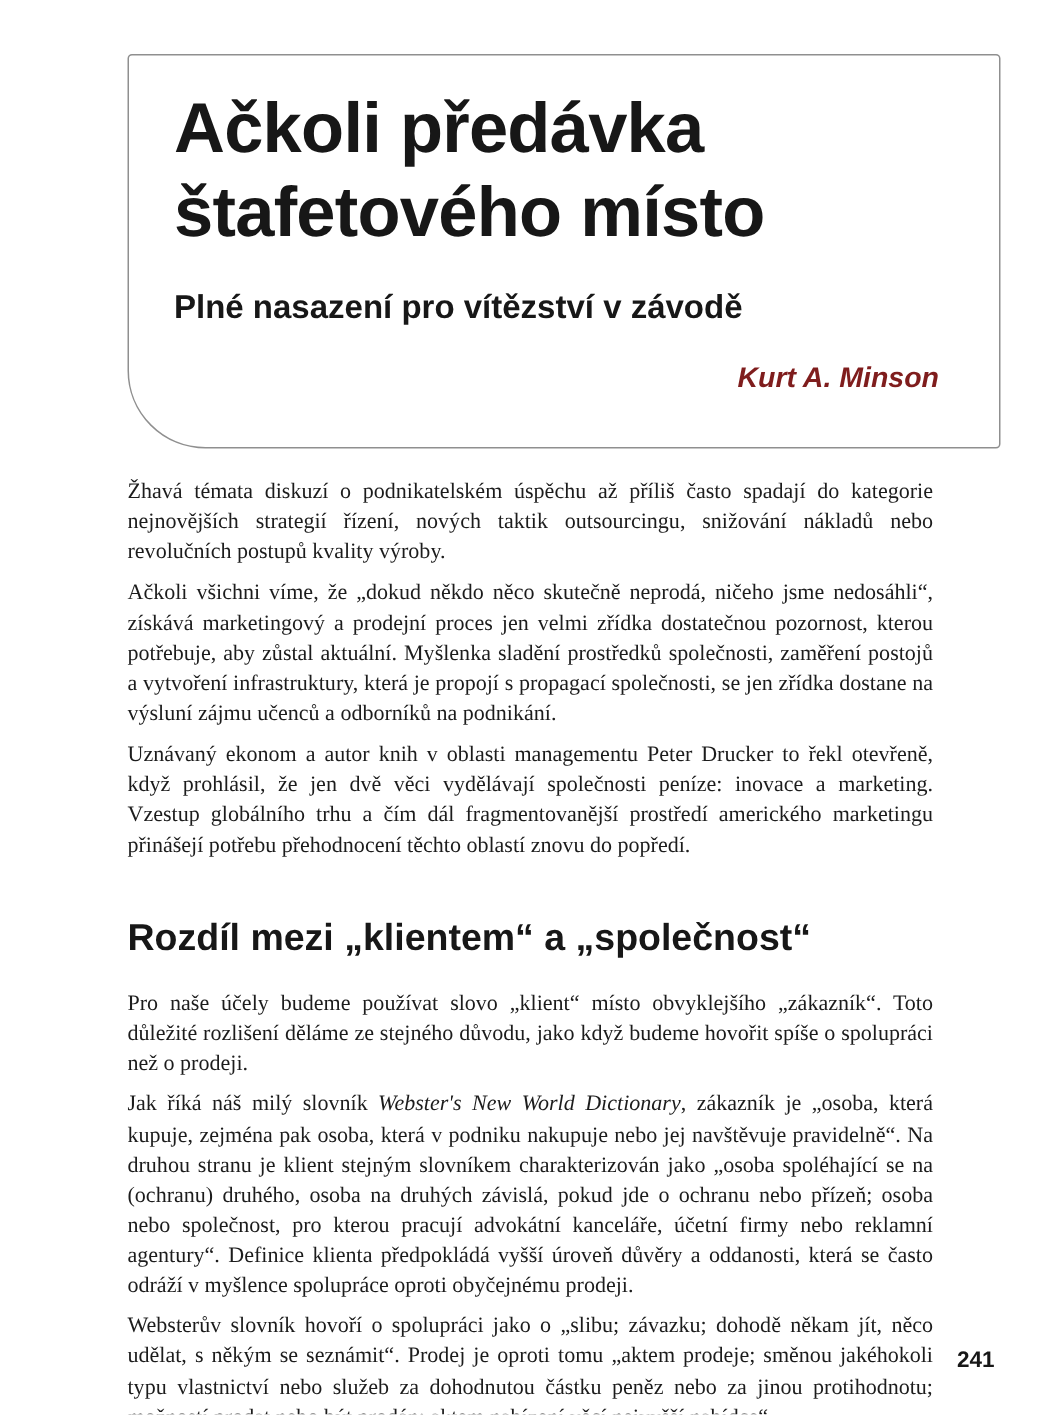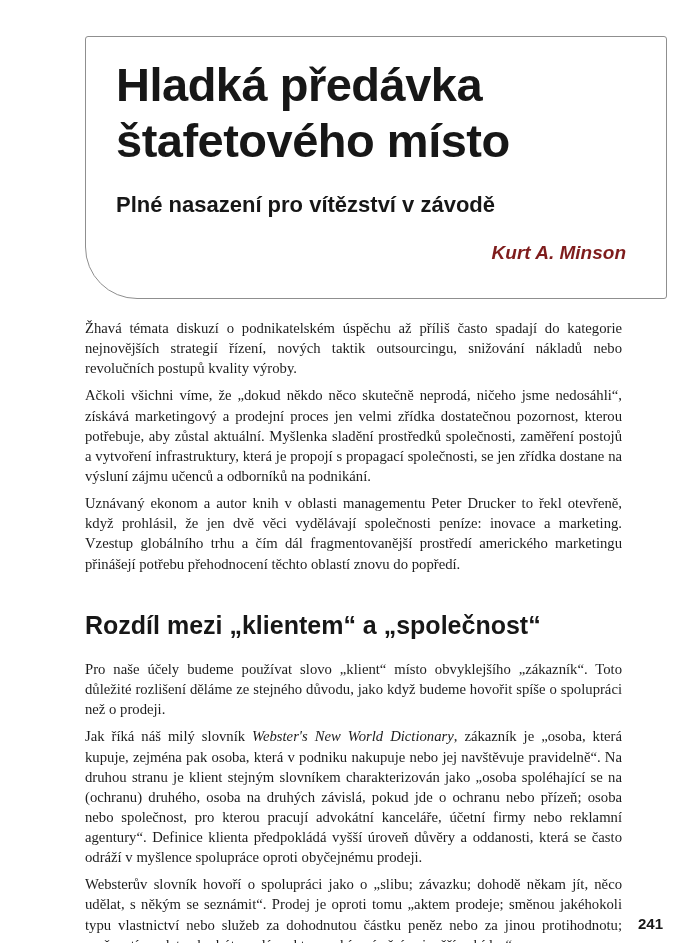--- a/index.html
+++ b/index.html
@@ -79,34 +79,34 @@
   }
   .dict-title {
     font-style: italic;
     margin-top: 16px;
   }
 
   
   .page-number {
     position: absolute;
     right: 37px;
-    bottom: 11px;
+    bottom: 28px;
     font-family: "Liberation Sans", sans-serif;
     font-weight: bold;
     font-size: 15px;
     color: #171717;
   }
 </style>
 </head>
 <body>
 
 <div class="page">
 
   <div class="header-box">
-    <h1 class="page-title"><span>Hladká předávka</span><br>
+    <h1 class="page-title"><span>Ačkoli předávka</span><br>
       <span>štafetového místo</span></h1>
     <div class="page-subtitle">Plné nasazení pro vítězství v závodě</div>
     <div class="author-name">Kurt A. Minson</div>
   </div>
 
   <div class="body-text">
     <p>Žhavá témata diskuzí o podnikatelském úspěchu až příliš často spadají do kategorie nejnovějších strategií řízení, nových taktik outsourcingu, snižování nákladů nebo revolučních postupů kvality výroby.</p>
     <p>Ačkoli všichni víme, že „dokud někdo něco skutečně neprodá, ničeho jsme nedosáhli“, získává marketingový a prodejní proces jen velmi zřídka dostatečnou pozornost, kterou potřebuje, aby zůstal aktuální. Myšlenka sladění prostředků společnosti, zaměření postojů a vytvoření infrastruktury, která je propojí s propagací společnosti, se jen zřídka dostane na výsluní zájmu učenců a odborníků na podnikání.</p>
     <p>Uznávaný ekonom a autor knih v oblasti managementu Peter Drucker to řekl otevřeně, když prohlásil, že jen dvě věci vydělávají společnosti peníze: inovace a marketing. Vzestup globálního trhu a čím dál fragmentovanější prostředí amerického marketingu přinášejí potřebu přehodnocení těchto oblastí znovu do popředí.</p>
 

